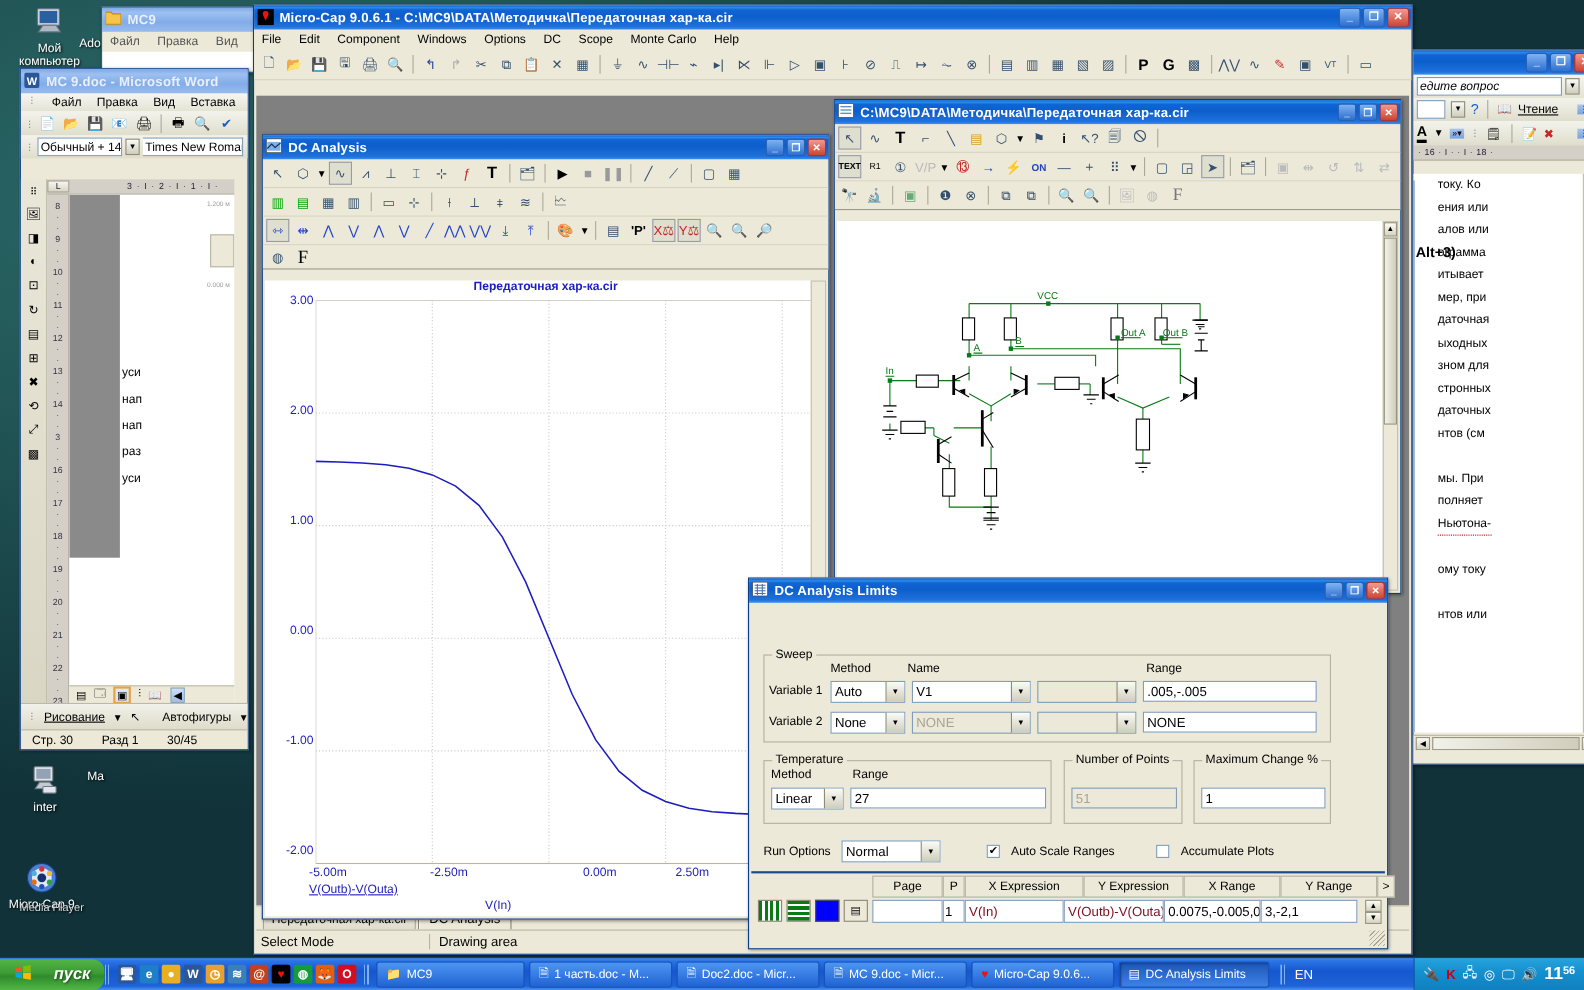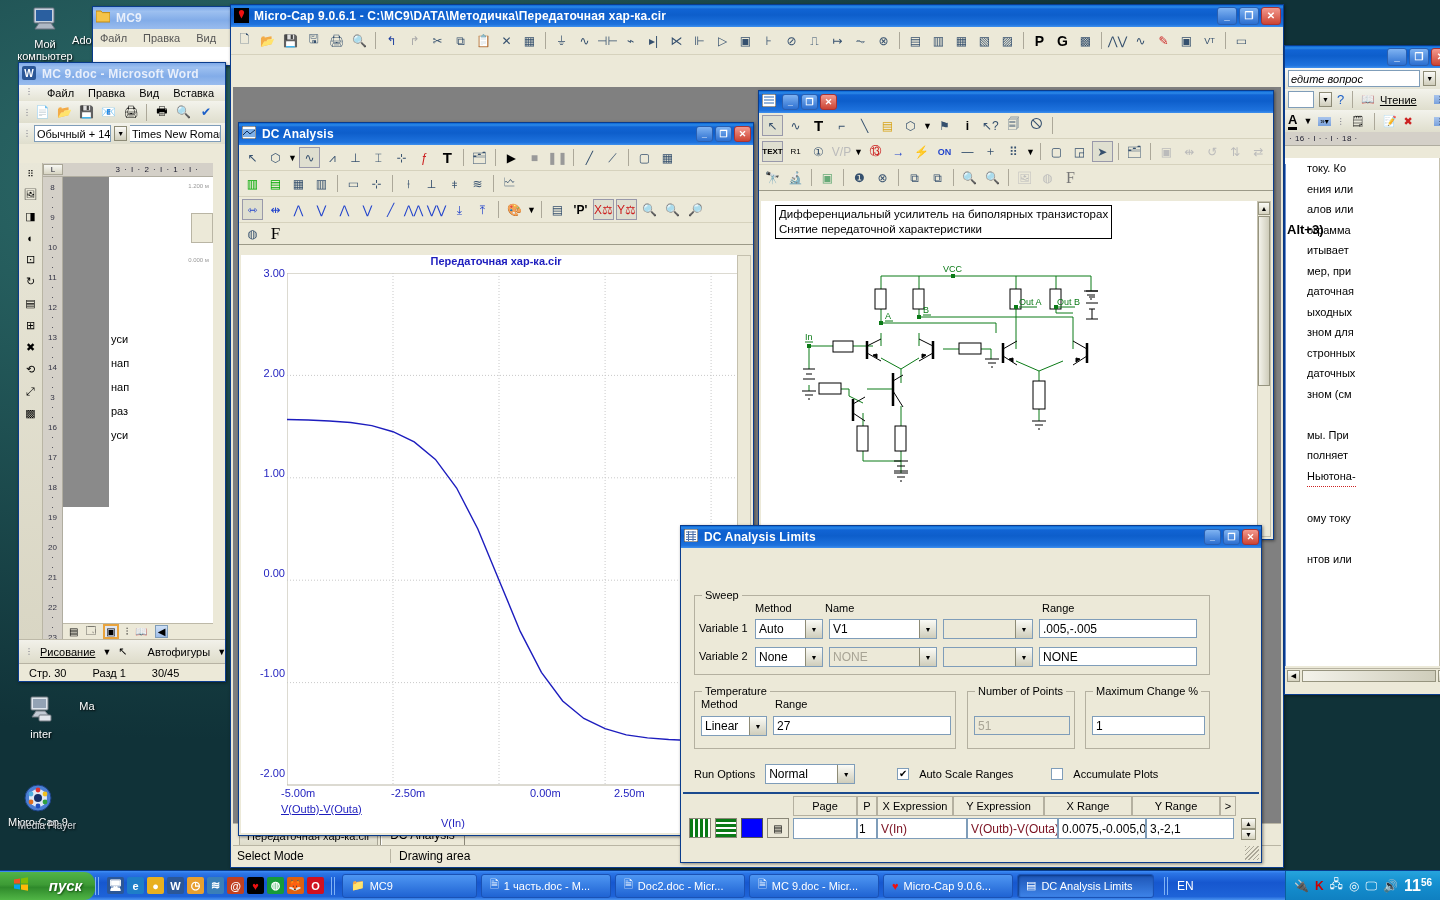--- a/index.html
+++ b/index.html
@@ -348,20 +348,31 @@
           <path d="M7.5 2a2.6 2.6 0 012.6 2.6c0 1.6-2.6 6-2.6 6S4.9 6.2 4.9 4.6A2.6 2.6 0 017.5 2z" fill="#ee1111"></path>
         </svg>
     </span>
     <span class="t-txt">Micro-Cap 9.0.6.1 - C:\MC9\DATA\Методичка\Передаточная хар-ка.cir</span>
     <span class="tbtns">
       <span class="tb">_</span>
       <span class="tb">❐</span>
       <span class="tb close">✕</span>
     </span>
   </div>
+  <div class="menubar" style="gap:16px;">
+    <span>File</span>
+    <span>Edit</span>
+    <span>Component</span>
+    <span>Windows</span>
+    <span>Options</span>
+    <span>DC</span>
+    <span>Scope</span>
+    <span>Monte Carlo</span>
+    <span>Help</span>
+  </div>
   <div class="toolrow" style="height:28px;">
     <span class="ti">🗋</span>
     <span class="ti">📂</span>
     <span class="ti">💾</span>
     <span class="ti">🖫</span>
     <span class="ti">🖨</span>
     <span class="ti">🔍</span>
     <span class="sep"></span>
     <span class="ti" style="color:#1d3fa0;">↰</span>
     <span class="ti" style="color:#aaa;">↱</span>
@@ -547,20 +558,21 @@
 </div>
 
 <div class="win" id="schem">
   <div class="tbar">
     <span class="t-ico">
       <svg width="14" height="13" viewBox="0 0 14 13">
           <rect width="14" height="13" fill="#fff" stroke="#333"></rect>
           <path d="M2 3h10M2 6h10M2 9h10" stroke="#2a6ab8"></path>
         </svg>
     </span>
+    <span class="t-txt">C:\MC9\DATA\Методичка\Передаточная хар-ка.cir</span>
     <span class="tbtns">
       <span class="tb sm">_</span>
       <span class="tb sm">❐</span>
       <span class="tb sm close">✕</span>
     </span>
   </div>
   <div class="toolrow">
     <span class="ti on">↖</span>
     <span class="ti">∿</span>
     <span class="ti" style="font-size:15px;font-weight:bold;color:#000;">T</span>
@@ -618,24 +630,20 @@
     <span class="ti">🔍</span>
     <span class="ti">🔍</span>
     <span class="sep"></span>
     <span class="ti" style="color:#bbb;">🖼</span>
     <span class="ti" style="color:#bbb;">◍</span>
     <span class="ti" style="font-family:'Liberation Serif',serif;font-size:16px;color:#777;">F</span>
   </div>
 
   <div style="position:absolute;left:2px;top:110px;right:16px;bottom:2px;background:#fff;overflow:hidden;">
 
-    <div style="position:absolute;left:14px;top:4px;border:1px solid #000;padding:1px 3px;font-size:11.5px;line-height:15px;background:#fff;">
-      <div>Дифференциальный усилитель на биполярных транзисторах</div>
-      <div>Снятие передаточной характеристики</div>
-    </div>
 
     <svg width="330" height="250" viewBox="0 0 330 250" style="position:absolute;left:30px;top:60px;">
       <g stroke="#0a7a16" stroke-width="1" fill="none">
 
         <path d="M90 15 H300"></path>
         <path d="M90 15 V28"></path>
           <path d="M128 15 V28"></path>
           <path d="M225 15 V28"></path>
           <path d="M265 15 V28"></path>
           <path d="M300 15 V30"></path>
@@ -864,21 +872,21 @@
     <span style="width:18px;"></span>
     <span class="chk"></span>
     <span style="font-size:11px;">Accumulate Plots</span>
   </div>
 
   <div style="position:absolute;left:2px;top:266px;right:2px;bottom:22px;border-top:2px solid #1b4a8e;background:#ece9d8;">
 
     <div style="position:absolute;left:110px;top:2px;height:20px;display:flex;">
       <span class="thead" style="width:64px;">Page</span>
       <span class="thead" style="width:20px;">P</span>
-      <span class="thead" style="width:76px;">X Expression</span>
+      <span class="thead" style="width:108px;">X Expression</span>
       <span class="thead" style="width:91px;">Y Expression</span>
       <span class="thead" style="width:88px;">X Range</span>
       <span class="thead" style="width:88px;">Y Range</span>
       <span class="thead" style="width:16px;">&gt;</span>
     </div>
 
     <div style="position:absolute;left:6px;top:24px;display:flex;gap:4px;align-items:center;">
       <span style="width:22px;height:20px;border:1px solid #8a8778;background:repeating-linear-gradient(90deg,#0a7a16 0 3px,#fff 3px 5px);"></span>
       <span style="width:22px;height:20px;border:1px solid #8a8778;background:repeating-linear-gradient(180deg,#0a7a16 0 3px,#fff 3px 5px);"></span>
       <span style="width: 22px; height: 20px; border: 1px solid rgb(85, 85, 85); background: rgb(0, 0, 255);"></span>
@@ -947,21 +955,21 @@
       <div>ения или</div>
       <div>алов или</div>
       <div>ограмма</div>
       <div>итывает</div>
       <div>мер, при</div>
       <div>даточная</div>
       <div>ыходных</div>
       <div>зном для</div>
       <div>стронных</div>
       <div>даточных</div>
-      <div>зном (см</div>
+      <div>нтов (см</div>
       <div>&nbsp;</div>
       <div>мы.  При</div>
       <div>полняет</div>
       <div style="border-bottom:1px dotted #c22;">Ньютона-</div>
       <div>&nbsp;</div>
       <div>ому току</div>
       <div>&nbsp;</div>
       <div>нтов или</div>
     </div>
   </div>

